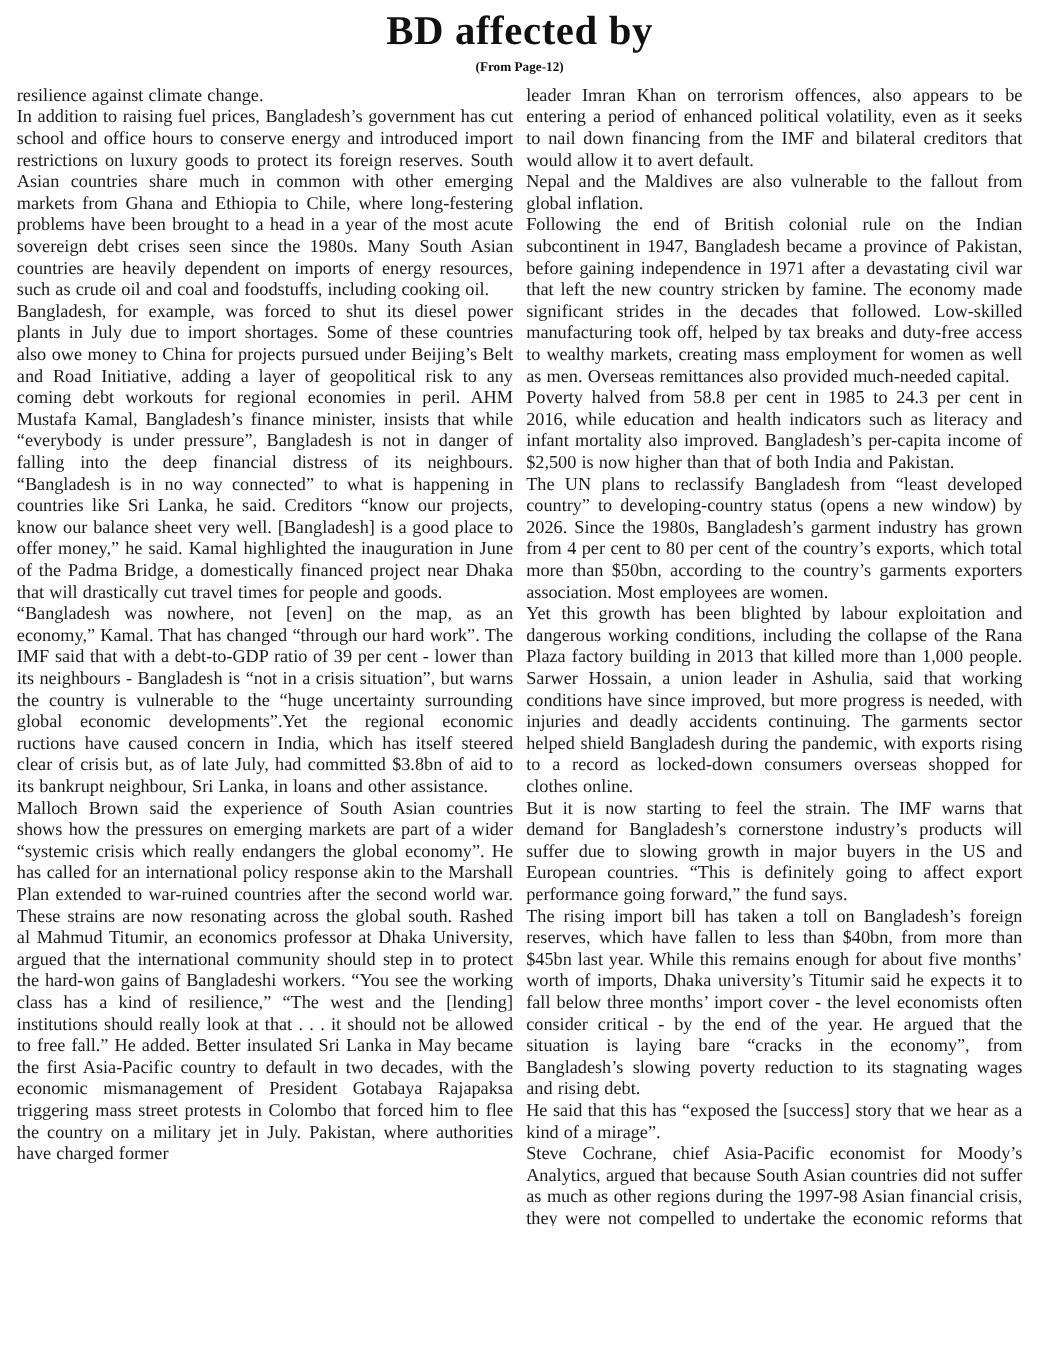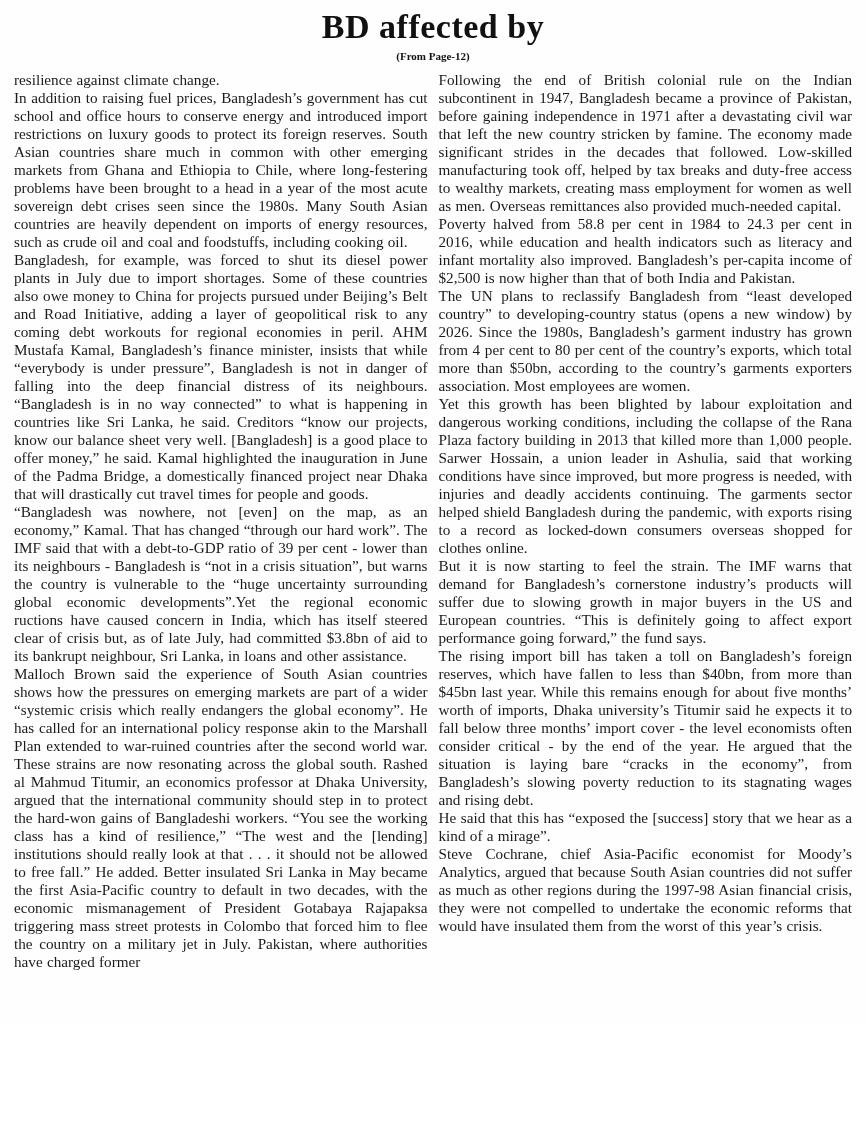--- a/index.html
+++ b/index.html
@@ -66,22 +66,24 @@
   </div>
   <div class="columns">
     <div class="col">
         <p class="para">resilience against climate change.</p>
         <p class="para">In addition to raising fuel prices, Bangladesh’s government has cut school and office hours to conserve energy and introduced import restrictions on luxury goods to protect its foreign reserves. South Asian countries share much in common with other emerging markets from Ghana and Ethiopia to Chile, where long-festering problems have been brought to a head in a year of the most acute sovereign debt crises seen since the 1980s. Many South Asian countries are heavily dependent on imports of energy resources, such as crude oil and coal and foodstuffs, including cooking oil.</p>
         <p class="para">Bangladesh, for example, was forced to shut its diesel power plants in July due to import shortages. Some of these countries also owe money to China for projects pursued under Beijing’s Belt and Road Initiative, adding a layer of geopolitical risk to any coming debt workouts for regional economies in peril. AHM Mustafa Kamal, Bangladesh’s finance minister, insists that while “everybody is under pressure”, Bangladesh is not in danger of falling into the deep financial distress of its neighbours. “Bangladesh is in no way connected” to what is happening in countries like Sri Lanka, he said. Creditors “know our projects, know our balance sheet very well. [Bangladesh] is a good place to offer money,” he said. Kamal highlighted the inauguration in June of the Padma Bridge, a domestically financed project near Dhaka that will drastically cut travel times for people and goods.</p>
         <p class="para">“Bangladesh was nowhere, not [even] on the map, as an economy,” Kamal. That has changed “through our hard work”. The IMF said that with a debt-to-GDP ratio of 39 per cent - lower than its neighbours - Bangladesh is “not in a crisis situation”, but warns the country is vulnerable to the “huge uncertainty surrounding global economic developments”.Yet the regional economic ructions have caused concern in India, which has itself steered clear of crisis but, as of late July, had committed $3.8bn of aid to its bankrupt neighbour, Sri Lanka, in loans and other assistance.</p>
         <p class="para">Malloch Brown said the experience of South Asian countries shows how the pressures on emerging markets are part of a wider “systemic crisis which really endangers the global economy”. He has called for an international policy response akin to the Marshall Plan extended to war-ruined countries after the second world war.  These strains are now resonating across the global south. Rashed al Mahmud Titumir, an economics professor at Dhaka University, argued that the international community should step in to protect the hard-won gains of Bangladeshi workers. “You see the working class has a kind of resilience,”  “The west and the [lending] institutions should really look at that . . . it should not be allowed to free fall.” He added. Better insulated Sri Lanka in May became the first Asia-Pacific country to default in two decades, with the economic mismanagement of President Gotabaya Rajapaksa triggering mass street protests in Colombo that forced him to flee the country on a military jet in July.  Pakistan, where authorities have charged former</p>
       </div>
     <div class="col">
+        <p class="para">leader Imran Khan on terrorism offences, also appears to be entering a period of enhanced political volatility, even as it seeks to nail down financing from the IMF and bilateral creditors that would allow it to avert default.</p>
+        <p class="para">Nepal and the Maldives are also vulnerable to the fallout from global inflation.</p>
         <p class="para">Following the end of British colonial rule on the Indian subcontinent in 1947, Bangladesh became a province of Pakistan, before gaining independence in 1971 after a devastating civil war that left the new country stricken by famine. The economy made significant strides in the decades that followed. Low-skilled manufacturing took off, helped by tax breaks and duty-free access to wealthy markets, creating mass employment for women as well as men. Overseas remittances also provided much-needed capital.</p>
-        <p class="para">Poverty halved from 58.8 per cent in 1984 to 24.3 per cent in 2016, while education and health indicators such as literacy and infant mortality also improved. Bangladesh’s per-capita income of $2,500 is now higher than that of both India and Pakistan.</p>
+        <p class="para">Poverty halved from 58.8 per cent in 1985 to 24.3 per cent in 2016, while education and health indicators such as literacy and infant mortality also improved. Bangladesh’s per-capita income of $2,500 is now higher than that of both India and Pakistan.</p>
         <p class="para">The UN plans to reclassify Bangladesh from “least developed country” to developing-country status (opens a new window) by 2026. Since the 1980s, Bangladesh’s garment industry has grown from 4 per cent to 80 per cent of the country’s exports, which total more than $50bn, according to the country’s garments exporters association. Most employees are women.</p>
         <p class="para">Yet this growth has been blighted by labour exploitation and dangerous working conditions, including the collapse of the Rana Plaza factory building in 2013 that killed more than 1,000 people. Sarwer Hossain, a union leader in Ashulia, said that working conditions have since improved, but more progress is needed, with injuries and deadly accidents continuing. The garments sector helped shield Bangladesh during the pandemic, with exports rising to a record as locked-down consumers overseas shopped for clothes online.</p>
         <p class="para">But it is now starting to feel the strain. The IMF warns that demand for Bangladesh’s cornerstone industry’s products will suffer due to slowing growth in major buyers in the US and European countries. “This is definitely going to affect export performance going forward,” the fund says.</p>
         <p class="para">The rising import bill has taken a toll on Bangladesh’s foreign reserves, which have fallen to less than $40bn, from more than $45bn last year. While this remains enough for about five months’ worth of imports, Dhaka university’s Titumir said he expects it to fall below three months’ import cover - the level economists often consider critical - by the end of the year. He argued that the situation is laying bare “cracks in the economy”, from Bangladesh’s slowing poverty reduction to its stagnating wages and rising debt.</p>
         <p class="para">He said that this has “exposed the [success] story that we hear as a kind of a mirage”.</p>
         <p class="para">Steve Cochrane, chief Asia-Pacific economist for Moody’s Analytics, argued that because South Asian countries did not suffer as much as other regions during the 1997-98 Asian financial crisis, they were not compelled to undertake the economic reforms that would have insulated them from the worst of this year’s crisis.</p>
       </div>
   </div>
 </div>
 

